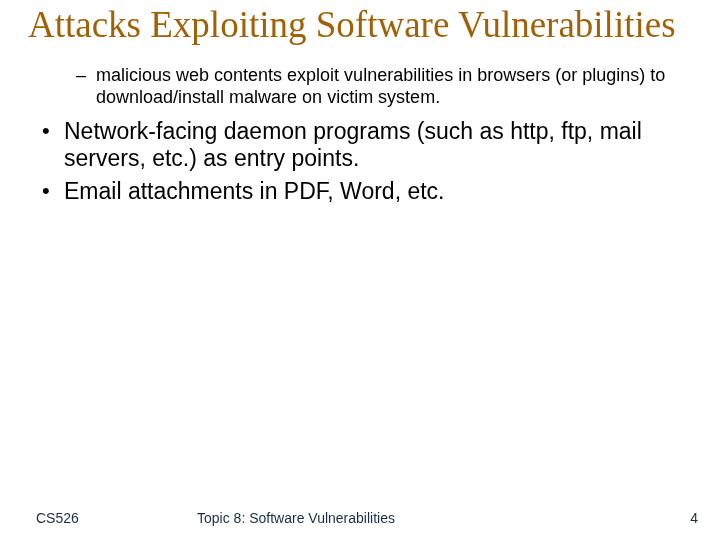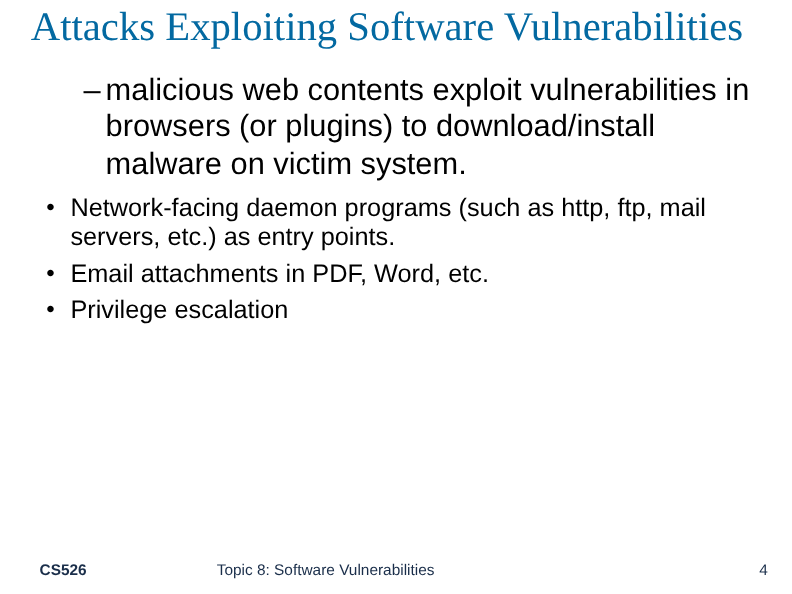--- a/index.html
+++ b/index.html
@@ -15,21 +15,21 @@
   .slide {
     position: relative;
     width: 720px;
     height: 540px;
     box-sizing: border-box;
   }
   .title {
     font-family: "Times New Roman", Times, serif;
     font-size: 37px;
     line-height: 1.12;
-    color: #0369a1;
+    color: #a16207;
     margin: 4px 0 20px 28px;
     font-weight: 400;
   }
   .body {
     margin: 0 34px 0 34px;
     font-size: 23px;
     line-height: 1.18;
   }
   .b1 {
     margin: 0 0 6px 0;
@@ -37,21 +37,21 @@
     position: relative;
   }
   .b1::before {
     content: "•";
     position: absolute;
     left: 8px;
     top: 0;
     font-size: 22px;
   }
   .b2 {
-    font-size: 28px;
+    font-size: 18px;
     margin: 4px 0 10px 0;
     padding-left: 62px;
     position: relative;
     line-height: 1.18;
   }
   .b2::before {
     content: "–";
     position: absolute;
     left: 42px;
     top: 0;
@@ -61,21 +61,20 @@
     bottom: 18px;
     left: 0;
     width: 720px;
     font-size: 14px;
     color: #1a2e4a;
   }
   .f-left {
     position: absolute;
     left: 36px;
     bottom: 0;
-    font-weight: bold;
   }
   .f-center {
     position: absolute;
     left: 0;
     width: 592px;
     text-align: center;
     bottom: 0;
   }
   .f-right {
     position: absolute;
@@ -97,23 +96,20 @@
     </div>
 
     <div class="b1">
       <span>Network-facing daemon programs (such as http, ftp, mail servers, etc.) as entry points.</span>
     </div>
 
     <div class="b1">
       <span>Email attachments in PDF, Word, etc.</span>
     </div>
 
-    <div class="b1">
-      <span>Privilege escalation</span>
-    </div>
 
   </div>
 
   <div class="footer">
     <div class="f-left">CS526</div>
     <div class="f-center">Topic 8: Software Vulnerabilities</div>
     <div class="f-right">4</div>
   </div>
 
 </div>

